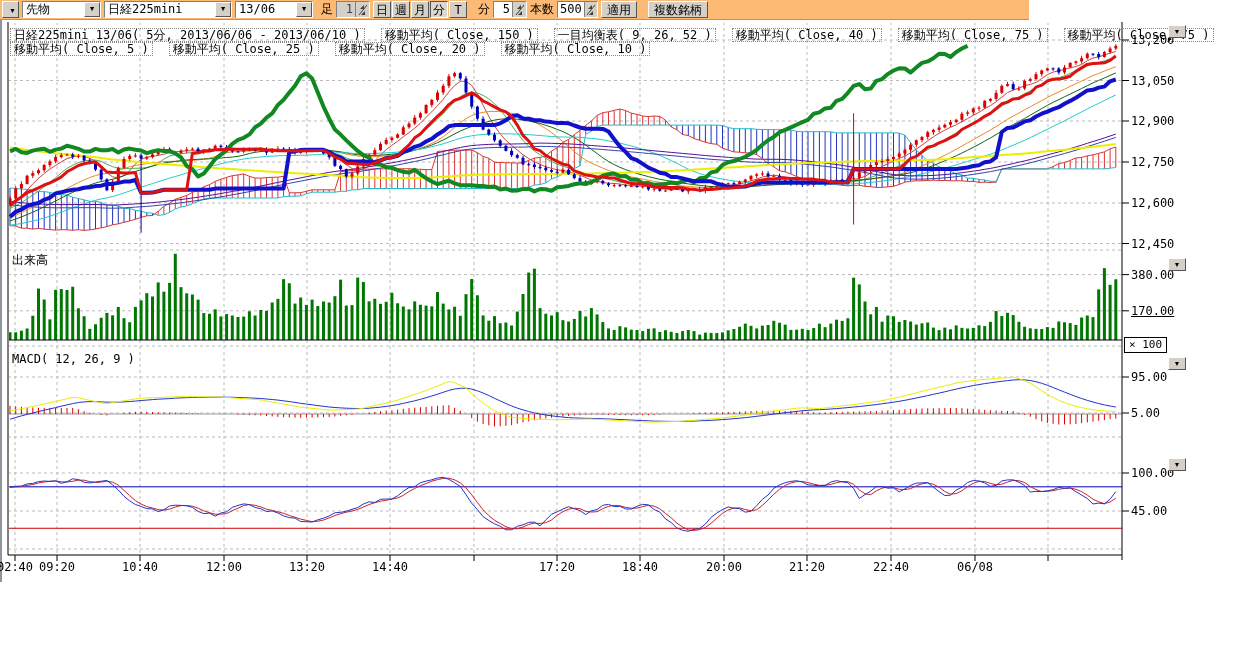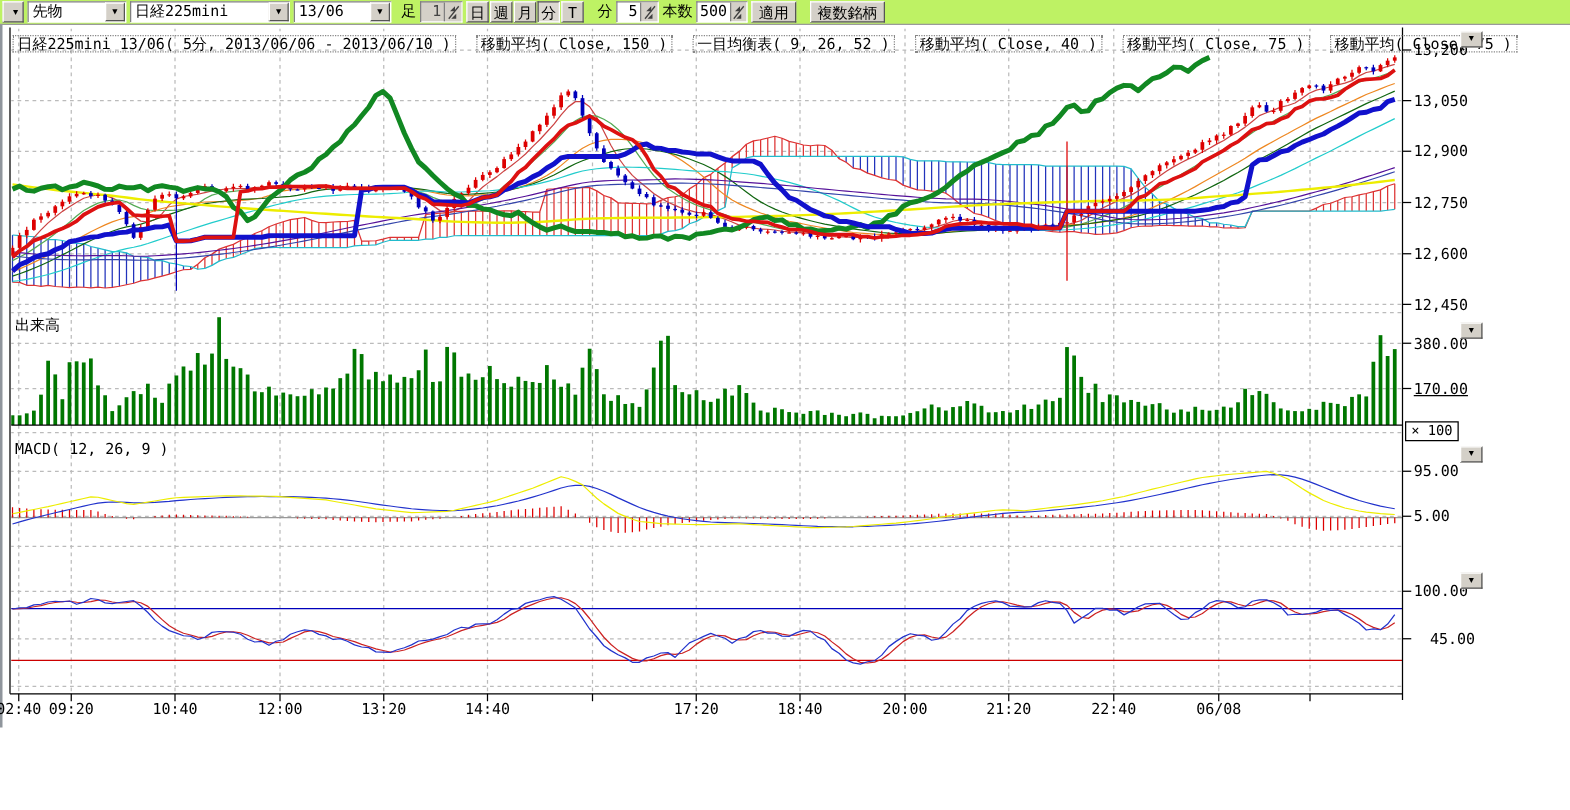--- a/index.html
+++ b/index.html
@@ -1,21 +1,21 @@
 <!DOCTYPE html>
 <html><head>
 <meta charset="utf-8">
 <style>
   html,body{margin:0;padding:0;background:#fff;}
   body{width:1256px;height:648px;position:relative;overflow:hidden;
        font-family:"DejaVu Sans Mono","Liberation Mono",monospace;-webkit-font-smoothing:none;}
   #screen{position:absolute;inset:0;width:1256px;height:648px;background:#fff;}
 
   
-  .toolbar{position:absolute;left:0;top:0;width:1256px;height:20px;background:#bef264;
+  .toolbar{position:absolute;left:0;top:0;width:1029px;height:20px;background:#fdba74;
            border-bottom:1px solid #9a9a9a;display:flex;align-items:center;gap:3px;
            padding:1px 2px;box-sizing:border-box;z-index:5;}
   .tb-lbl{font-size:12px;color:#000;white-space:nowrap;line-height:17px;}
   .combo{display:flex;height:17px;background:#fff;border:1px solid;border-color:#808080 #fff #fff #808080;box-sizing:border-box;}
   .combo .txt{flex:1;font-size:12px;line-height:14px;padding:0 3px;white-space:nowrap;overflow:hidden;color:#000;}
   .combo .dd,.mini-dd{width:16px;height:15px;background:#d4d0c8;border:1px solid;border-color:#fff #555 #555 #fff;
            font-size:7px;line-height:13px;text-align:center;color:#000;box-sizing:border-box;cursor:default;}
   .mini-dd{width:17px;height:17px;line-height:15px;}
   .btn{height:17px;background:#d4d0c8;border:1px solid;border-color:#fff #555 #555 #fff;font-size:12px;
        line-height:14px;text-align:center;color:#000;box-sizing:border-box;padding:0 5px;cursor:default;
@@ -1150,20 +1150,21 @@
       <line x1="1122" y1="274.6" x2="1129" y2="274.6" stroke="#000000"></line>
       <line x1="1122" y1="310.8" x2="1129" y2="310.8" stroke="#000000"></line>
       <line x1="1122" y1="377" x2="1129" y2="377" stroke="#000000"></line>
       <line x1="1122" y1="413" x2="1129" y2="413" stroke="#000000"></line>
       <line x1="1122" y1="473" x2="1129" y2="473" stroke="#000000"></line>
       <line x1="1122" y1="511" x2="1129" y2="511" stroke="#000000"></line>
     </svg>
   <div class="left-edge"></div>
 
   <div id="legend1" class="legend-row" style="top:24px"><span class="legend-item">日経225mini 13/06( 5分, 2013/06/06 - 2013/06/10 )</span><span class="legend-item">移動平均( Close, 150 )</span><span class="legend-item">一目均衡表( 9, 26, 52 )</span><span class="legend-item">移動平均( Close, 40 )</span><span class="legend-item">移動平均( Close, 75 )</span><span class="legend-item">移動平均( Close, 75 )</span></div>
+  <div id="legend2" class="legend-row" style="top:38px"><span class="legend-item">移動平均( Close, 5 )</span><span class="legend-item">移動平均( Close, 25 )</span><span class="legend-item">移動平均( Close, 20 )</span><span class="legend-item">移動平均( Close, 10 )</span></div>
 
   <div class="pane-label" style="left:12px;top:252px">出来高</div>
   <div class="pane-label" style="left:12px;top:352px">MACD( 12, 26, 9 )</div>
 
   <button class="arrow-btn" style="left:1168px;top:25px"><span>▼</span></button>
   <button class="arrow-btn" style="left:1168px;top:258px"><span>▼</span></button>
   <button class="arrow-btn" style="left:1168px;top:357px"><span>▼</span></button>
   <button class="arrow-btn" style="left:1168px;top:458px"><span>▼</span></button>
   <div class="x100">× 100</div>
 
@@ -1183,14 +1184,14 @@
     <div class="axis-label" style="left: 1131px; top: 73.5px;">13,050</div>
     <div class="axis-label" style="left: 1131px; top: 114px;">12,900</div>
     <div class="axis-label" style="left: 1131px; top: 155px;">12,750</div>
     <div class="axis-label" style="left: 1131px; top: 196px; text-align: right;">12,600</div>
     <div class="axis-label" style="left: 1131px; top: 236.5px;">12,450</div>
     <div class="axis-label" style="left: 1131px; top: 267.6px;">380.00</div>
     <div class="axis-label" style="left: 1131px; top: 303.8px; text-decoration: underline;">170.00</div>
     <div class="axis-label" style="left: 1131px; top: 370px;">95.00</div>
     <div class="axis-label" style="left: 1131px; top: 406px;">5.00</div>
     <div class="axis-label" style="left: 1131px; top: 466px;">100.00</div>
-    <div class="axis-label" style="left: 1131px; top: 504px; margin-left: 13px;">45.00</div>
+    <div class="axis-label" style="left: 1131px; top: 504px;">45.00</div>
   </div>
 
 </body></html>

